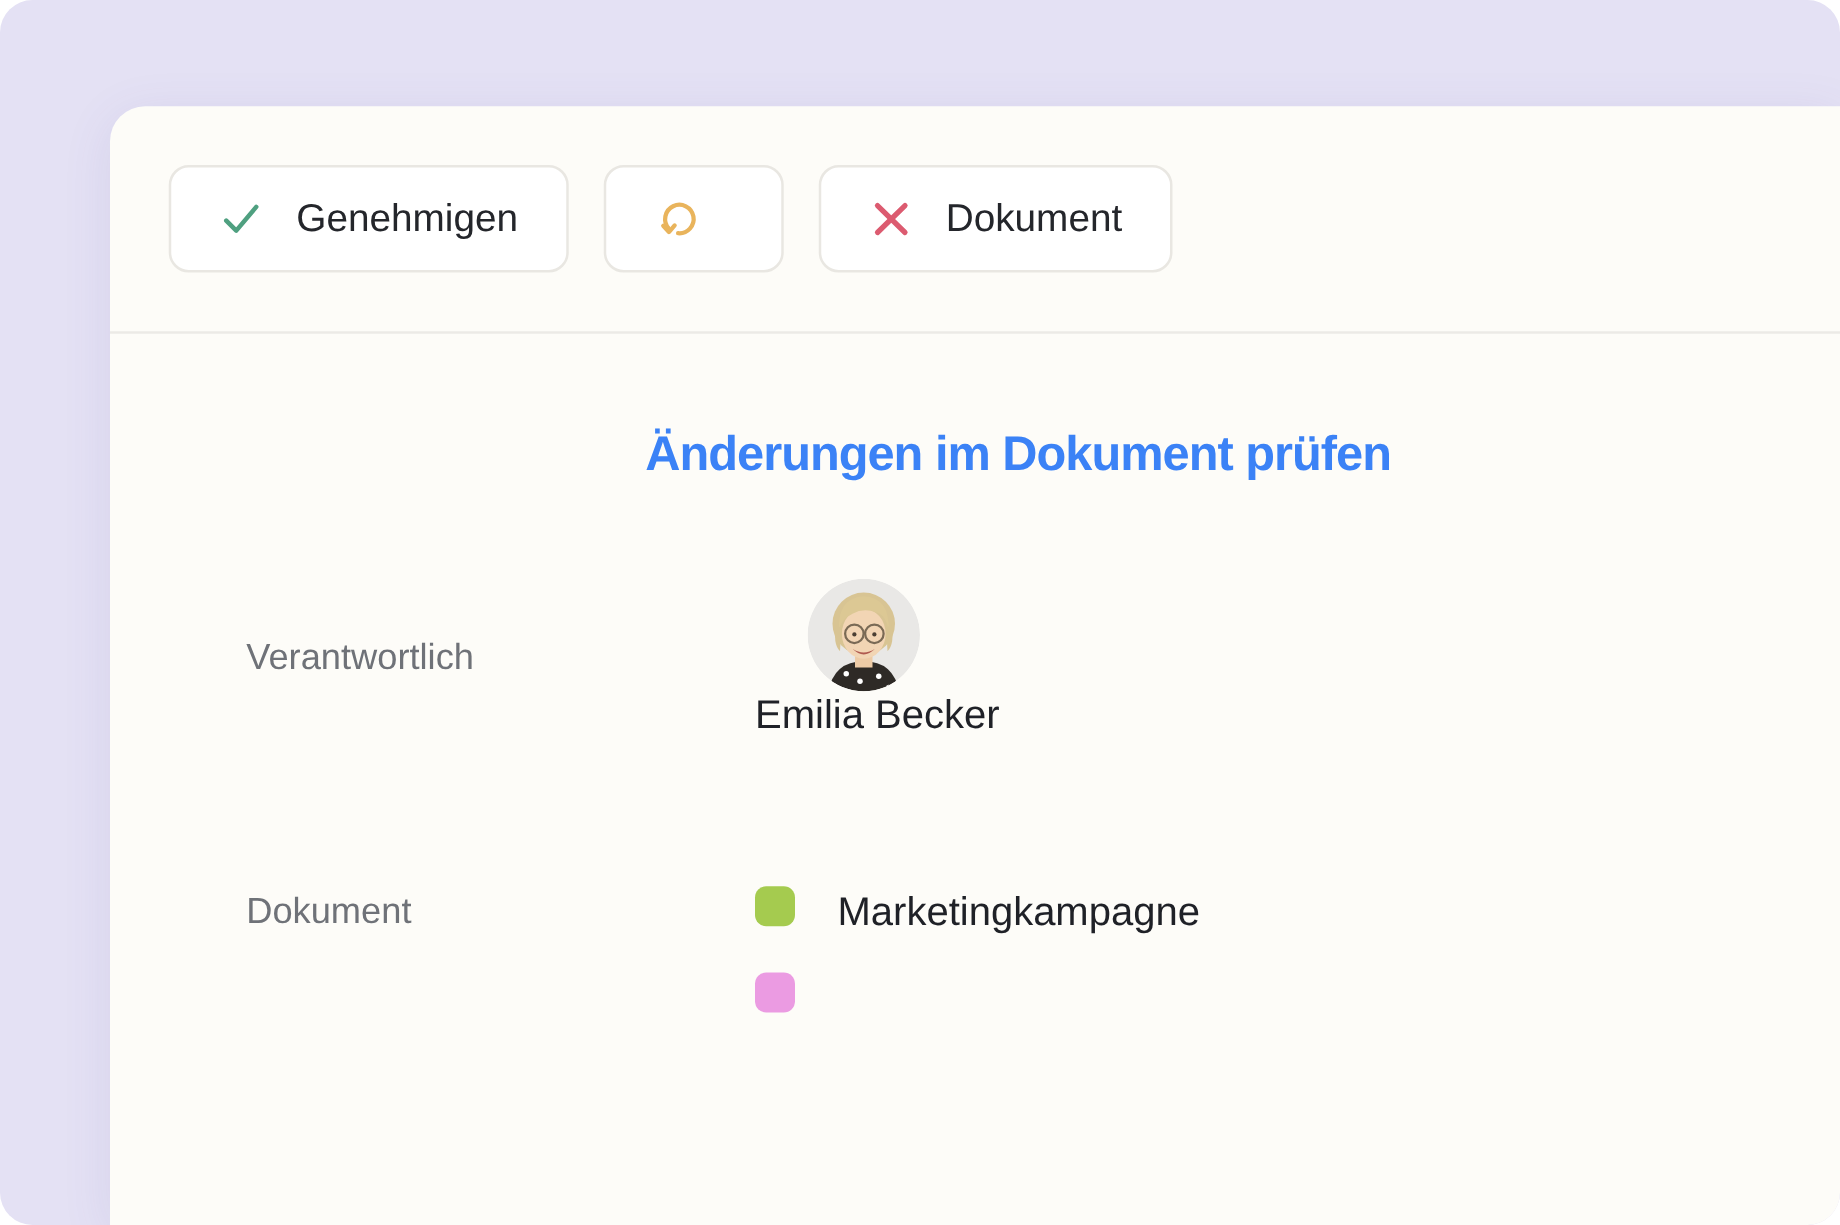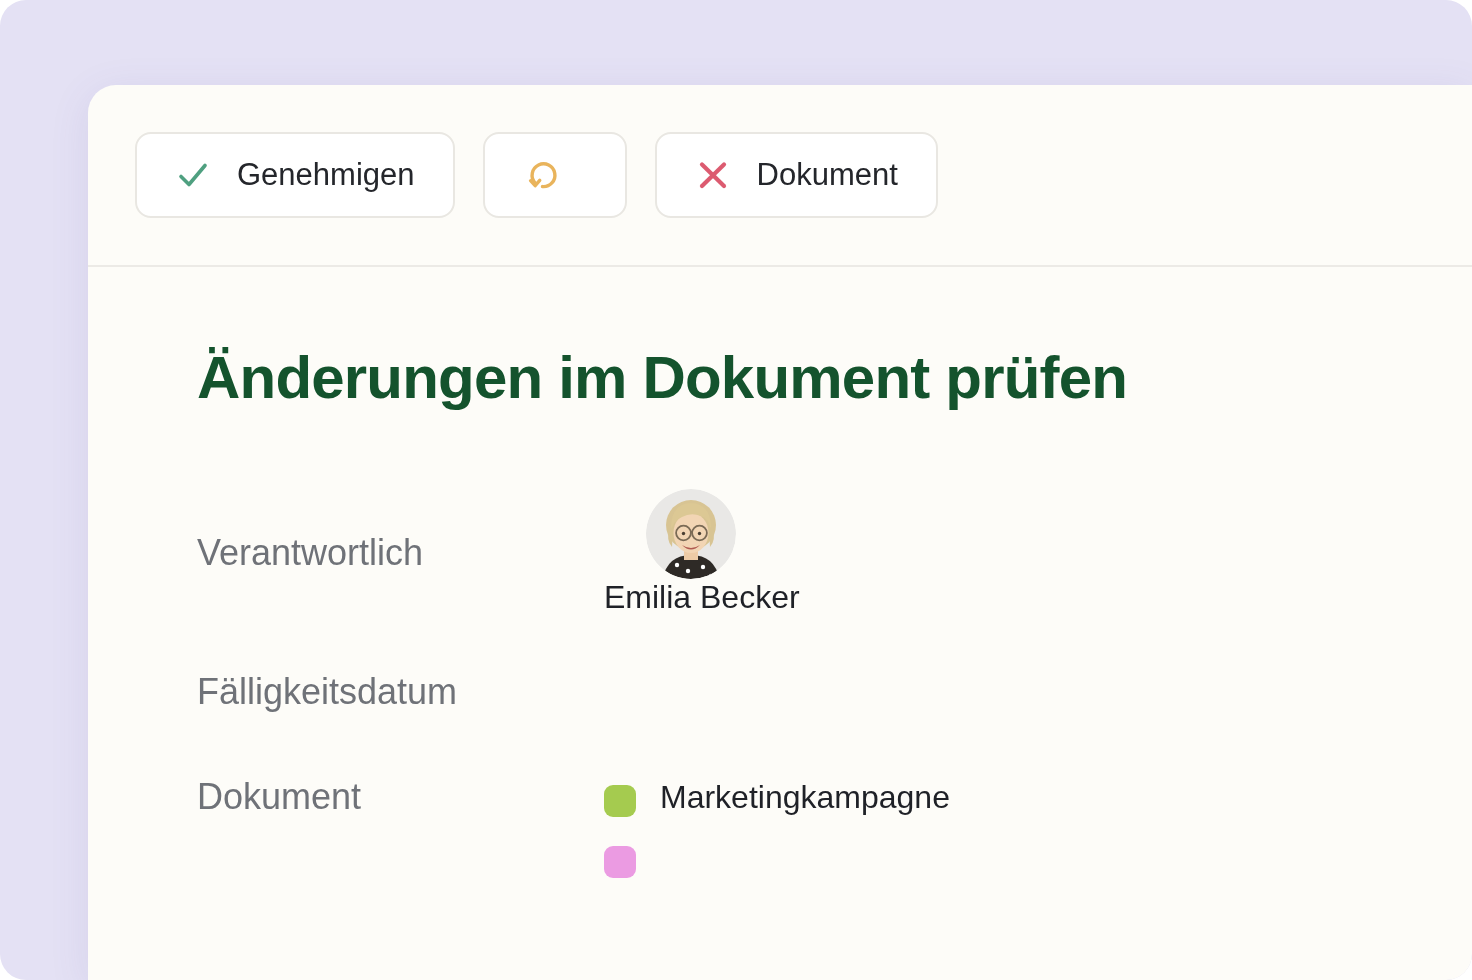--- a/index.html
+++ b/index.html
@@ -52,38 +52,39 @@
     display: inline-flex;
     margin-right: 26px;
   }
   .btn .icon svg { display: block; }
   
   .card-body {
     flex: 1;
     padding: 73px 40px 0 109px;
   }
   .task-title {
-    font-size: 60px;
+    font-size: 39px;
     font-weight: 700;
     letter-spacing: -0.8px;
-    color: #14532d;
+    color: #3b82f6;
     margin-bottom: 74px;
     line-height: 1.25;
+    text-align: center;
   }
   .field-row {
     display: flex;
     align-items: center;
   }
   .field-row.row-person   { margin-bottom: 55px; }
   .field-row.row-date     { margin-bottom: 64px; }
   .field-row.row-projects { align-items: flex-start; }
   .field-label {
     width: 407px;
     flex: 0 0 407px;
-    font-size: 36px;
+    font-size: 29px;
     color: #6F7278;
   }
   .row-projects .field-label { line-height: 40px; }
   .field-value {
     display: flex;
     align-items: center;
     font-size: 32px;
     color: #1F2127;
     flex-direction: column;
   }
@@ -101,24 +102,25 @@
     flex: 0 0 89px;
   }
   .cal-icon svg { display: block; }
   .projects-list {
     display: flex;
     flex-direction: column;
     gap: 29px;
   }
   .project-item {
     display: flex;
-    align-items: flex-end;
+    align-items: flex-start;
     line-height: 40px;
     font-size: 32px;
     color: #1F2127;
+    gap: 10px;
   }
   .project-swatch {
     width: 32px; height: 32px;
     border-radius: 9px;
     margin-right: 24px;
     flex: 0 0 32px;
   }
 </style>
 </head>
 <body>
@@ -192,21 +194,20 @@
                 <circle cx="53.5" cy="44.5" r="1.7" fill="#4A3F33"></circle>
                 <path d="M36,56 Q45,65 54,56 Q45,62 36,56 Z" fill="#B05A50"></path>
               </g>
             </svg>
           </span>
           <span>Emilia Becker</span>
         </div>
       </div>
 
       <div class="field-row row-date">
-        <div class="field-label">Fälligkeitsdatum</div>
       </div>
 
       <div class="field-row row-projects">
         <div class="field-label">Dokument</div>
         <div class="projects-list">
 
           <div class="project-item">
             <span class="project-swatch" style="background-color: rgb(165, 203, 79);"></span>
             <span>Marketingkampagne</span>
           </div>

